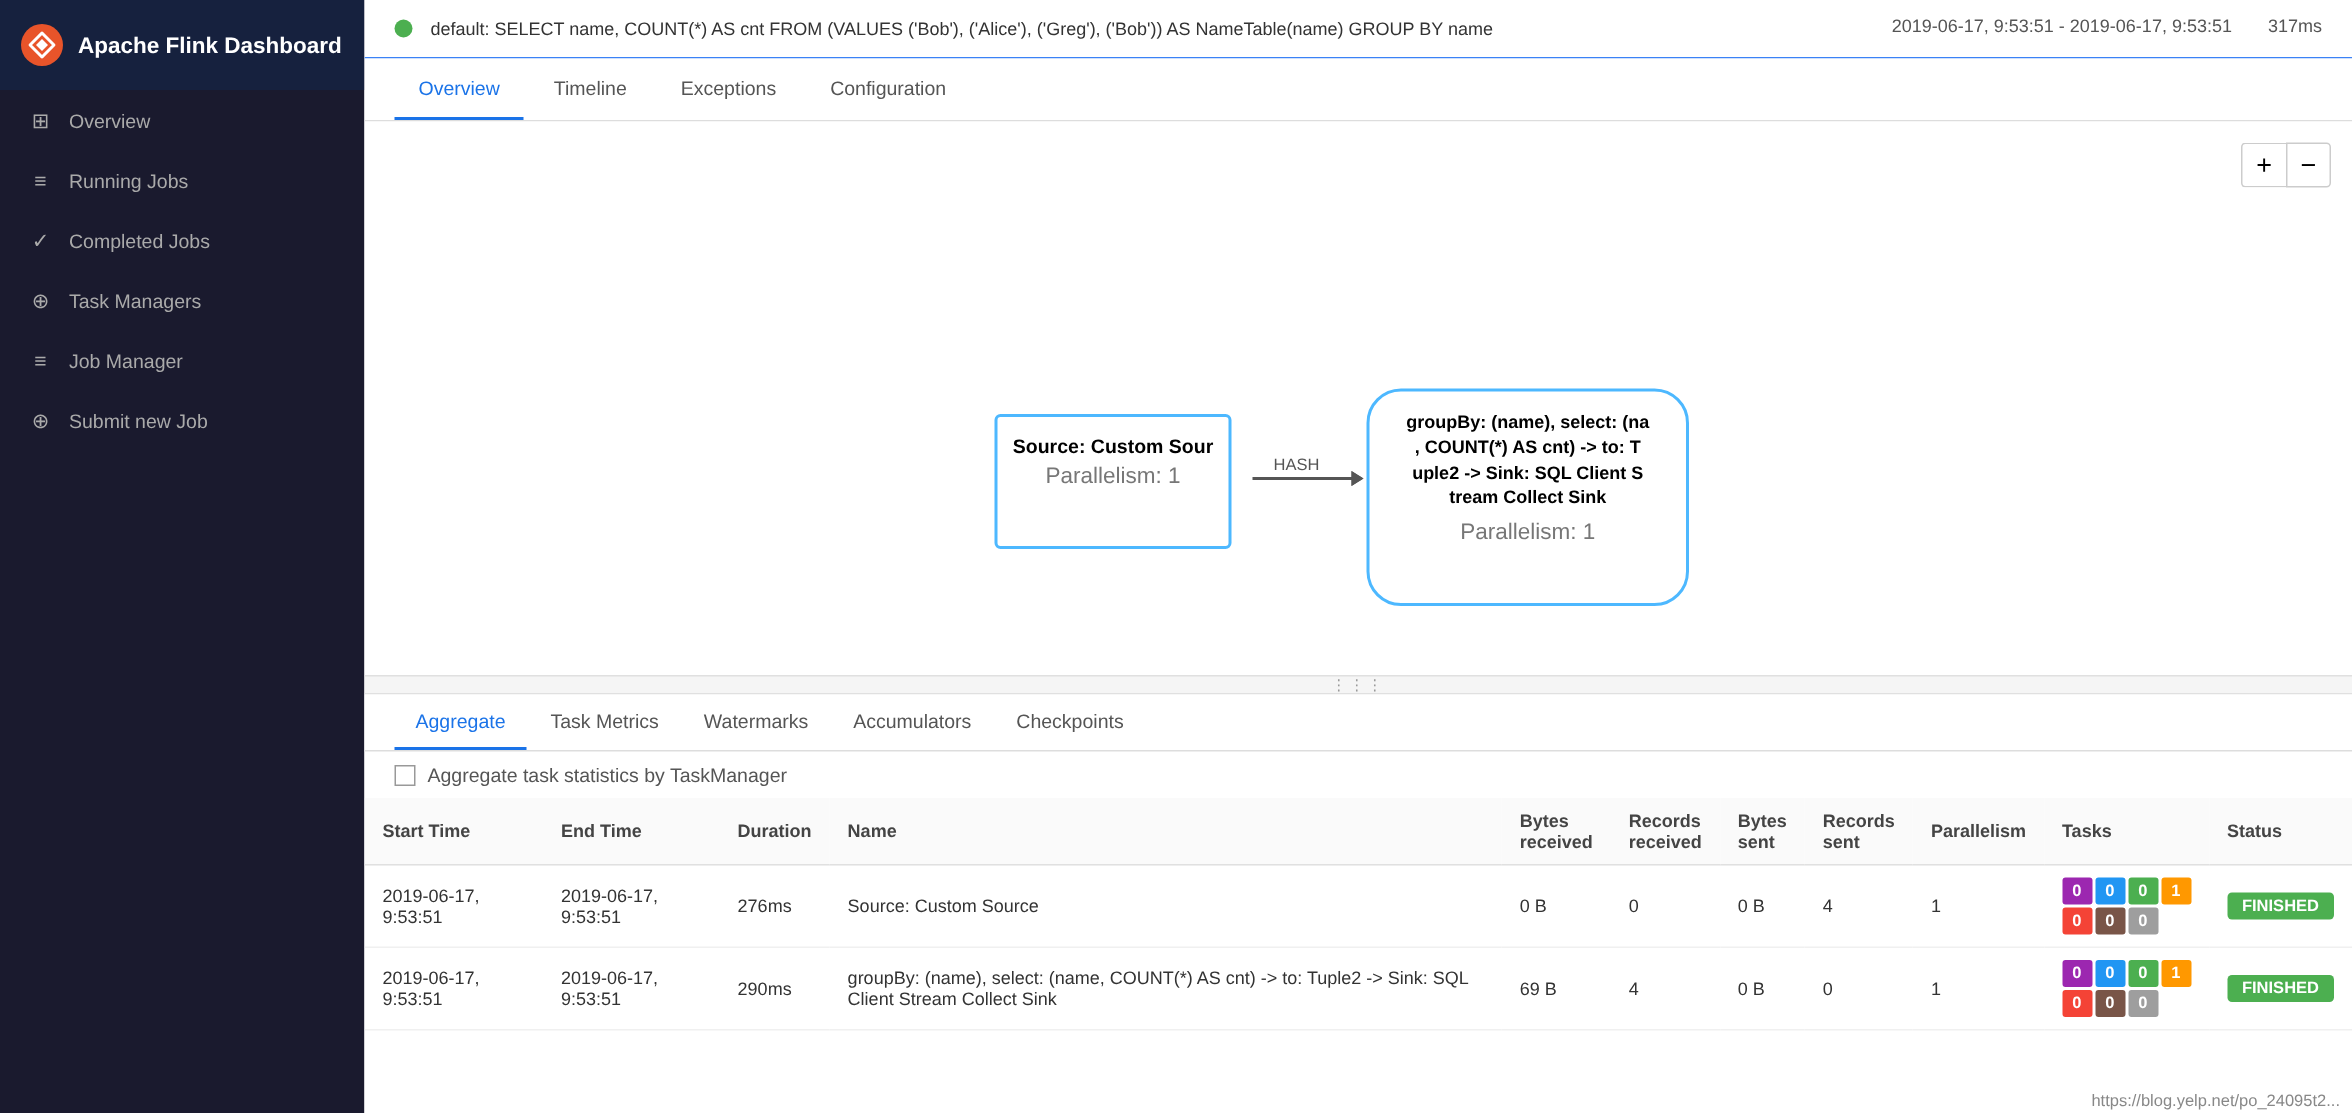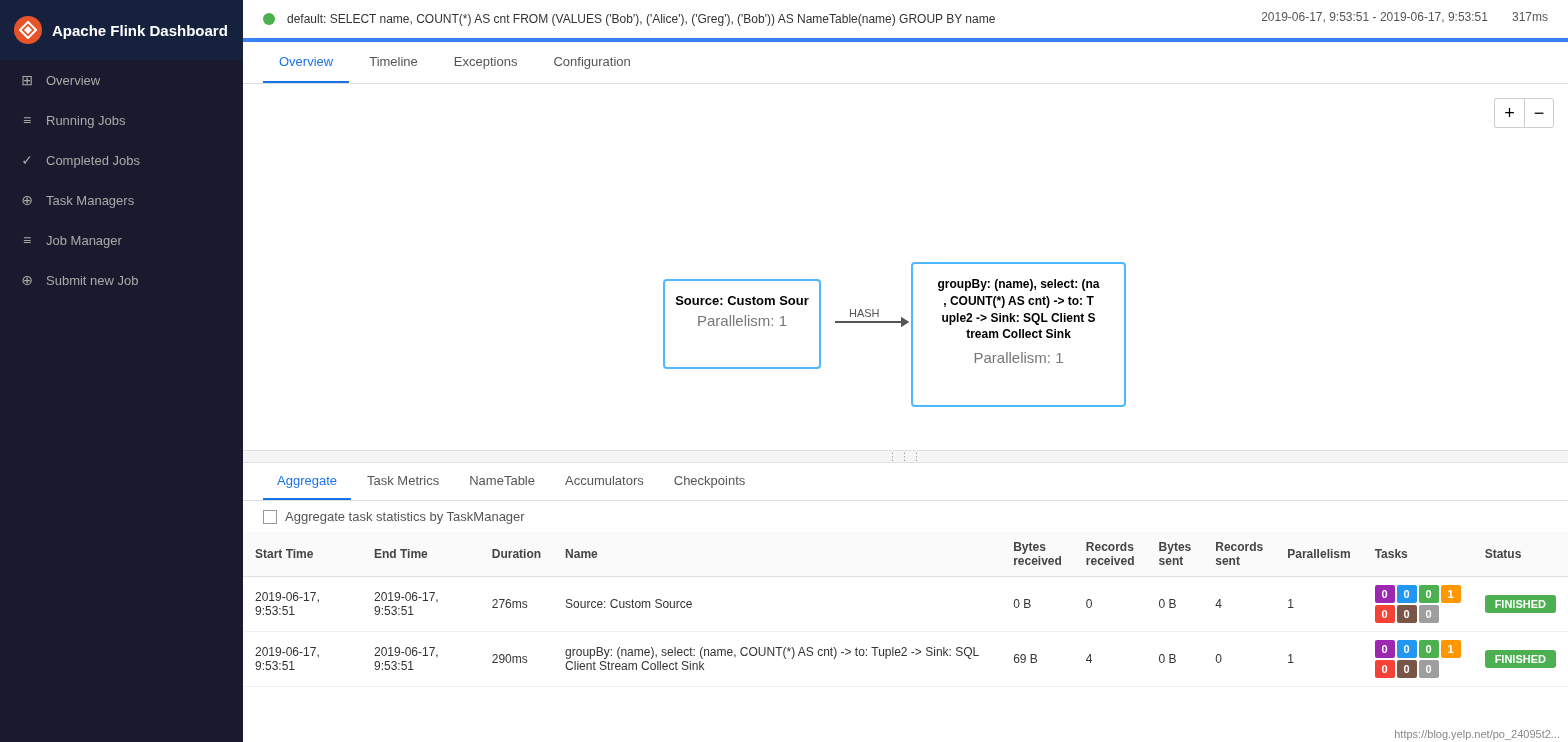--- a/index.html
+++ b/index.html
@@ -48,21 +48,21 @@
       flex: 1;
       display: flex;
       flex-direction: column;
       overflow: hidden;
       background: #fff;
     }
 
     
     #job-header {
       background: #fff;
-      border-bottom: 4px solid #3b82f6;
+      border-bottom: 1px solid #3b82f6;
       padding: 10px 20px;
       display: flex;
       align-items: flex-start;
       justify-content: space-between;
     }
     #job-header-left {
       display: flex;
       align-items: flex-start;
       gap: 12px;
     }
@@ -365,40 +365,40 @@
         <div class="node-parallelism">Parallelism: 1</div>
       </div>
 
       <div class="dag-arrow" style="position:absolute;left:592px;top:237px;display:flex;align-items:center;gap:4px;">
         <div class="arrow-line" style="width:68px;height:2px;background:#555;position:relative;">
           <div style="position:absolute;right:-6px;top:-4px;border-left:8px solid #555;border-top:5px solid transparent;border-bottom:5px solid transparent;"></div>
         </div>
         <span style="position:absolute;left:14px;top:-14px;font-size:11px;color:#555;">HASH</span>
       </div>
 
-      <div class="dag-node" style="left:668px;top:178px;width:215px;height:145px;">
+      <div class="dag-node" style="left:668px;top:178px;width:215px;height:145px;border-radius:23px;">
         <div class="node-title" style="font-size:12px;line-height:1.4;">groupBy: (name), select: (na<br>, COUNT(*) AS cnt) -&gt; to: T<br>uple2 -&gt; Sink: SQL Client S<br>tream Collect Sink</div>
         <div class="node-parallelism" style="margin-top:6px;">Parallelism: 1</div>
       </div>
     </div>
 
     <div id="zoom-controls">
       <button class="zoom-btn">+</button>
       <button class="zoom-btn">−</button>
     </div>
   </div>
 
   <div class="drag-handle">⋮⋮⋮</div>
 
   <div id="bottom-panel">
 
     <div id="sub-tabs">
       <div class="sub-tab active">Aggregate</div>
       <div class="sub-tab">Task Metrics</div>
-      <div class="sub-tab">NameTable</div>
+      <div class="sub-tab">Watermarks</div>
       <div class="sub-tab">Accumulators</div>
       <div class="sub-tab">Checkpoints</div>
     </div>
 
     <div class="agg-row">
       <div class="agg-checkbox"></div>
       <span>Aggregate task statistics by TaskManager</span>
     </div>
 
     <div id="table-container">

